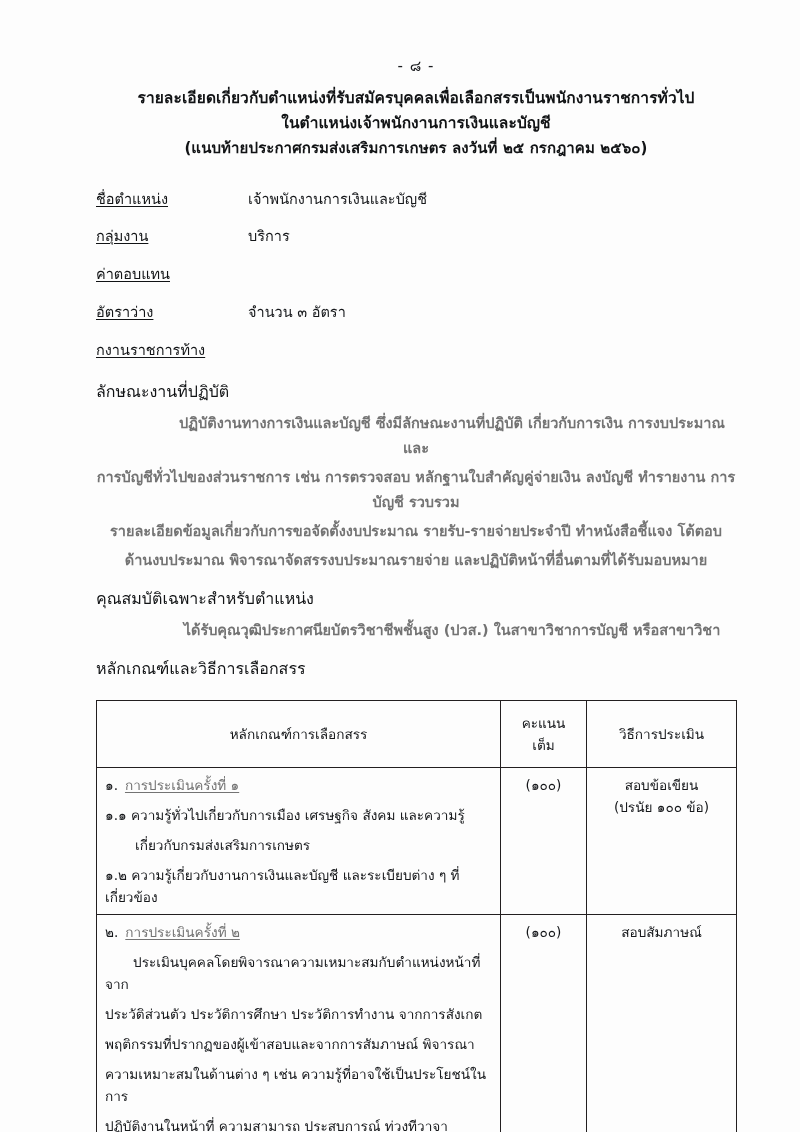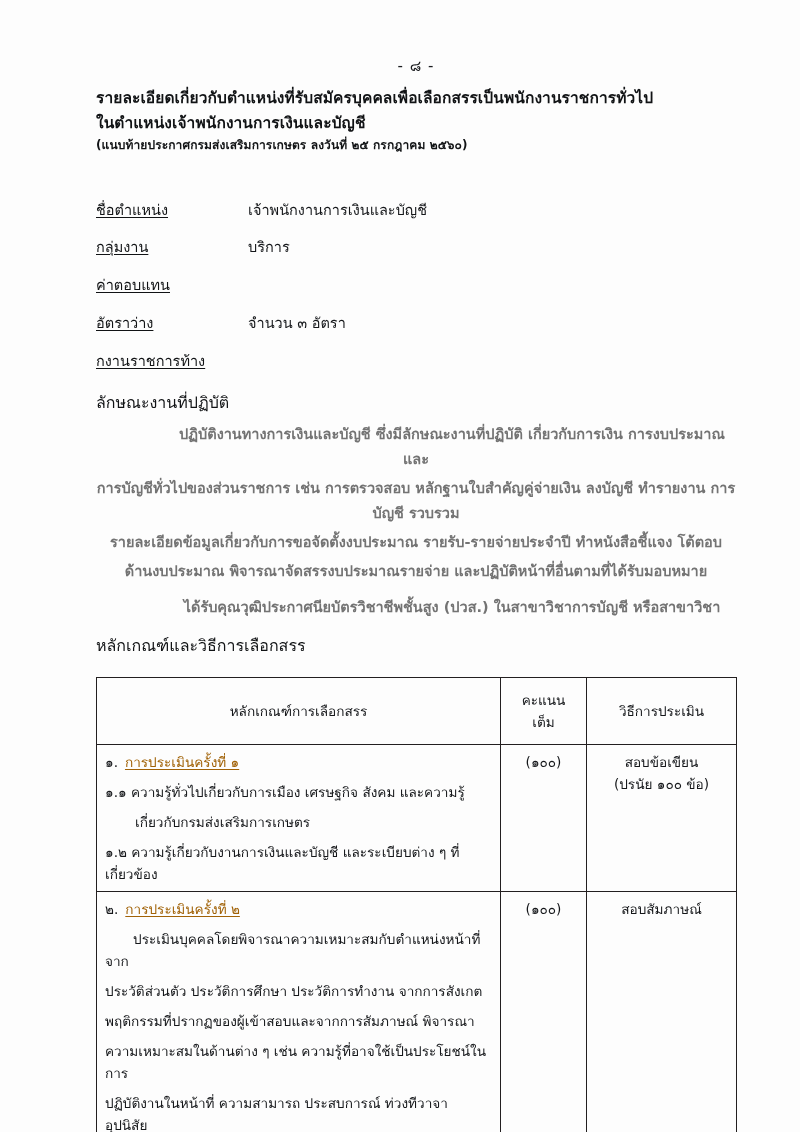--- a/index.html
+++ b/index.html
@@ -35,42 +35,41 @@
     width: 640px;
   }
   .page-number {
     text-align: center;
     font-size: 15px;
     letter-spacing: 1px;
     margin: 14px 0 8px 0;
     color: #1b1d20;
   }
   .title-block {
-    text-align: left;
+    text-align: center;
     line-height: 1.62;
   }
   .title-line {
     font-size: 15.5px;
     font-weight: 700;
     color: #111315;
     letter-spacing: 0.1px;
   }
   .title-line.sub {
-    font-size: 12px;
+    font-size: 15px;
   }
   .spacer-lg { height: 28px; }
   .spacer-sm { height: 7px; }
 
   .field-row {
     display: flex;
     align-items: flex-start;
     margin-bottom: 16px;
     font-size: 14.5px;
     line-height: 1.5;
-    margin-top: 16px;
   }
   .field-label {
     width: 152px;
     flex: 0 0 152px;
     text-decoration: underline;
     text-underline-offset: 2px;
     color: #111315;
   }
   .field-value {
     flex: 1;
@@ -122,21 +121,21 @@
   col.c-score { width: 86px; }
   col.c-method { width: 150px; }
 
   td.crit { padding: 8px 10px 14px 12px; }
   td.score { text-align: center; vertical-align: top; padding-top: 9px; }
   td.method { text-align: center; vertical-align: top; padding-top: 9px; }
 
   .row-title {
     text-decoration: underline;
     text-underline-offset: 2px;
-    color: #a16207;
+    color: #737373;
   }
   .row-num { margin-right: 7px; }
   .sub-line { margin-top: 8px; }
   .cont-indent { padding-left: 30px; }
   .body-indent { display: inline-block; width: 28px; }
 </style>
 </head>
 <body>
 
 <div class="page">
@@ -178,20 +177,21 @@
         <div class="section-head">ลักษณะงานที่ปฏิบัติ</div>
         <p class="para"><span class="indent"></span><span>ปฏิบัติงานทางการเงินและบัญชี ซึ่งมีลักษณะงานที่ปฏิบัติ เกี่ยวกับการเงิน การงบประมาณและ</span></p>
         <p class="para">การบัญชีทั่วไปของส่วนราชการ เช่น การตรวจสอบ หลักฐานใบสำคัญคู่จ่ายเงิน ลงบัญชี ทำรายงาน การบัญชี รวบรวม</p>
         <p class="para">รายละเอียดข้อมูลเกี่ยวกับการขอจัดตั้งงบประมาณ รายรับ-รายจ่ายประจำปี ทำหนังสือชี้แจง โต้ตอบ</p>
         <p class="para">ด้านงบประมาณ พิจารณาจัดสรรงบประมาณรายจ่าย และปฏิบัติหน้าที่อื่นตามที่ได้รับมอบหมาย</p>
       </div>
 
       <div class="spacer-sm"></div>
 
       <div>
+        <div class="section-head">คุณสมบัติเฉพาะสำหรับตำแหน่ง</div>
         <p class="para"><span class="indent"></span><span>ได้รับคุณวุฒิประกาศนียบัตรวิชาชีพชั้นสูง (ปวส.) ในสาขาวิชาการบัญชี หรือสาขาวิชา</span></p>
       </div>
 
       <div class="spacer-sm"></div>
 
       <div>
         <div class="section-head">หลักเกณฑ์และวิธีการเลือกสรร</div>
       </div>
 
       <div class="tbl-wrap">

